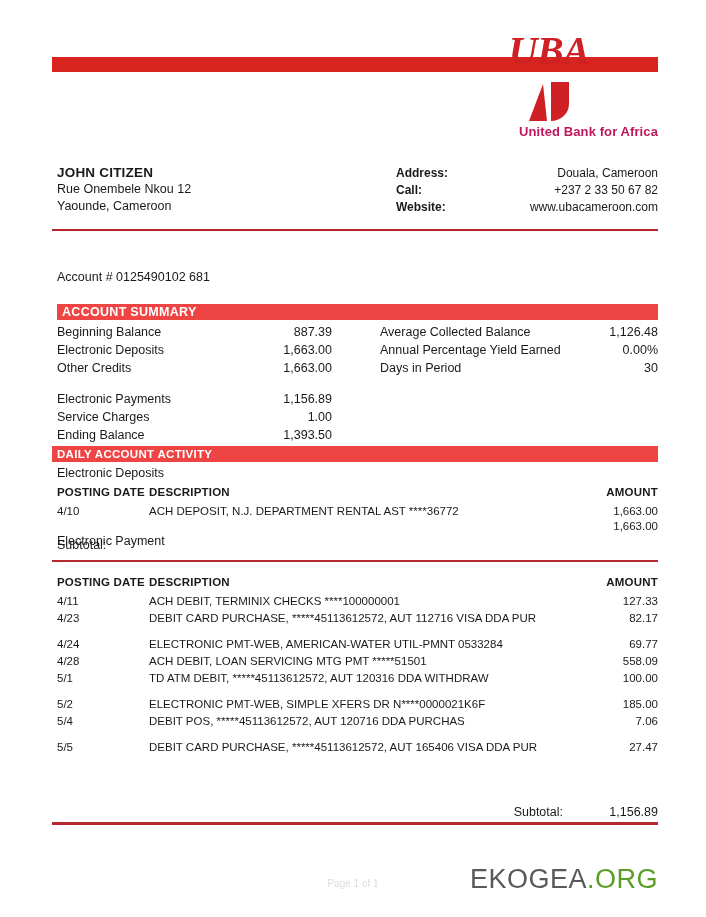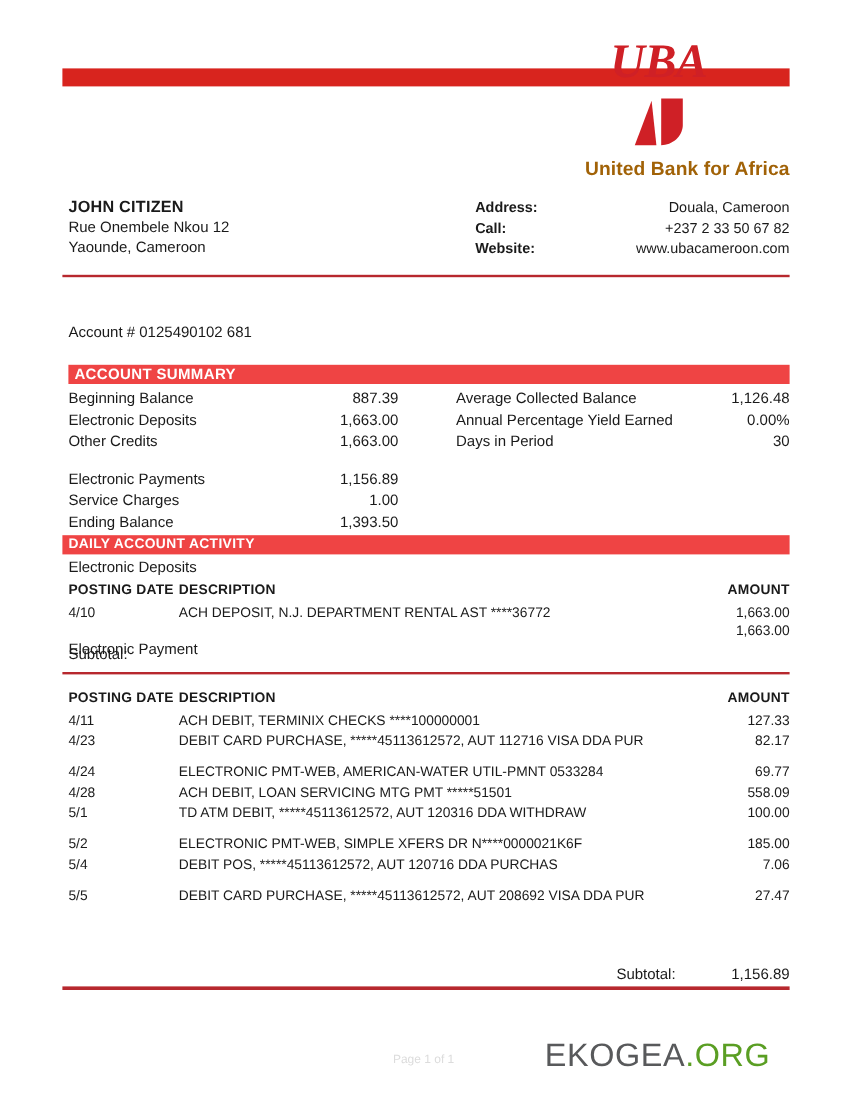--- a/index.html
+++ b/index.html
@@ -47,24 +47,24 @@
     font-size: 40px;
     letter-spacing: -0.5px;
     color: #cf2026;
     line-height: 40px;
   }
   .logo-mark {
     position: relative;
     width: 44px; height: 42px;
   }
   .logo-tagline {
-    margin-top: 11px;
-    font-size: 16px;
+    margin-top: 2px;
+    font-size: 13px;
     font-weight: bold;
-    color: #a16207;
+    color: #be185d;
     letter-spacing: 0.1px;
   }
 
   
   .cust-name {
     position: absolute;
     left: 57px; top: 165px;
     font-size: 13.5px; font-weight: bold;
     letter-spacing: 0.2px;
   }
@@ -208,21 +208,21 @@
   .page-note {
     position: absolute;
     left: 0; top: 878px;
     width: 706px;
     text-align: center;
     font-size: 10px;
     color: #dcdcdc;
   }
   .watermark {
     position: absolute;
-    right: 64px; top: 864px;
+    right: 48px; top: 864px;
     font-size: 27px;
     letter-spacing: 0.5px;
     font-family: "Liberation Sans", sans-serif;
     margin-left: 8px;
   }
   .wm-dark { color: #58595b; }
   .wm-green { color: #5a9e23; }
 </style>
 </head>
 <body>
@@ -370,21 +370,21 @@
       <span class="txn-desc">ELECTRONIC PMT-WEB, SIMPLE XFERS DR N****0000021K6F</span>
       <span class="txn-amt">185.00</span>
     </div>
     <div class="txn-row">
       <span class="txn-date">5/4</span>
       <span class="txn-desc">DEBIT POS, *****45113612572, AUT 120716 DDA PURCHAS</span>
       <span class="txn-amt">7.06</span>
     </div>
     <div class="txn-row gap">
       <span class="txn-date">5/5</span>
-      <span class="txn-desc">DEBIT CARD PURCHASE, *****45113612572, AUT 208692 VISA DDA PUR</span>
+      <span class="txn-desc">DEBIT CARD PURCHASE, *****45113612572, AUT 165406 VISA DDA PUR</span>
       <span class="txn-amt">27.47</span>
     </div>
   </div>
 
   <div class="pay-subtotal">
     <span class="lbl">Subtotal:</span>
     <span class="val">1,156.89</span>
   </div>
 
   <div class="rule-red r3"></div>

